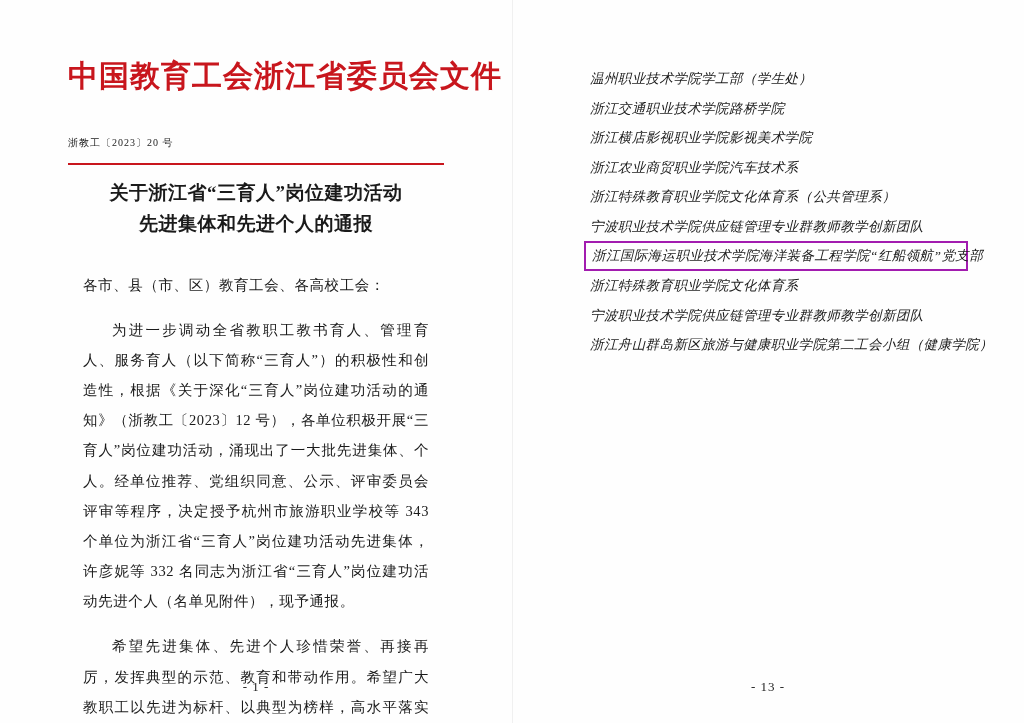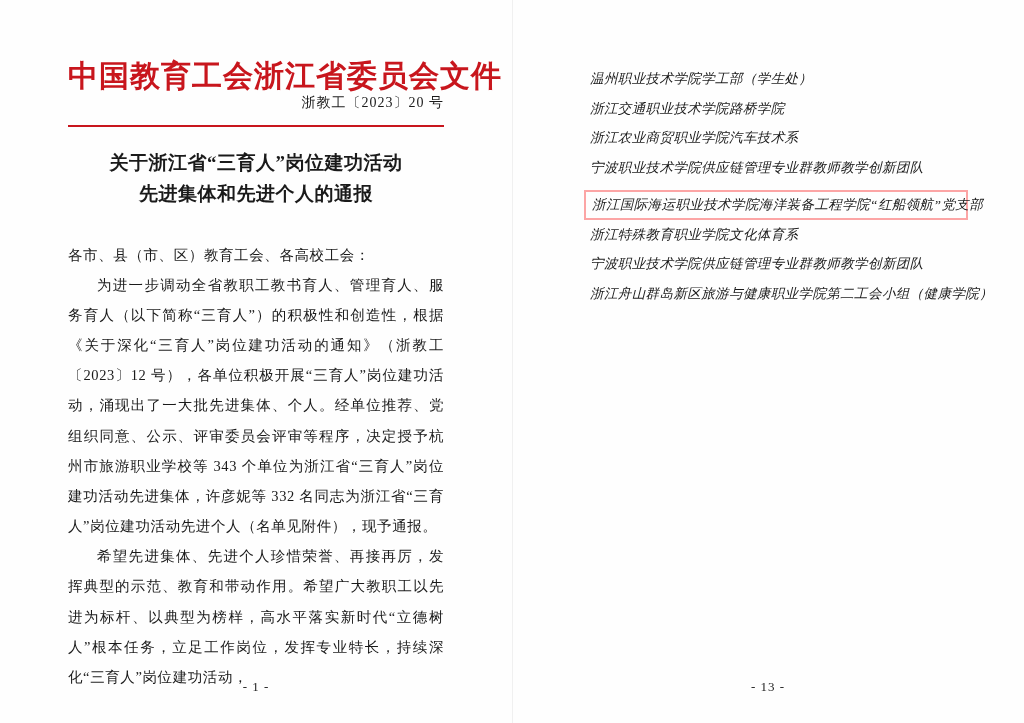--- a/index.html
+++ b/index.html
@@ -40,48 +40,49 @@
     color: #c8161d;
     font-family: "Liberation Serif", "DejaVu Serif", serif;
     font-weight: bold;
     font-size: 30px;
     letter-spacing: 1px;
     line-height: 1.2;
     margin-top: 18px;
     white-space: nowrap;
   }
   .doc-number {
-    text-align: right;
-    font-size: 14px;
+    text-align: left;
+    font-size: 10px;
     letter-spacing: 1px;
+    margin-top: 42px;
     color: #1a1a1a;
   }
   .red-rule {
     height: 2px;
     background: #c8161d;
     margin-top: 13px;
     width: 100%;
   }
   .doc-title {
     text-align: center;
     font-size: 19px;
     font-weight: bold;
     line-height: 1.65;
-    margin-top: 20px;
+    margin-top: 12px;
     letter-spacing: 0.5px;
   }
   .doc-body {
     margin-top: 30px;
     font-size: 14.5px;
     line-height: 2.08;
     letter-spacing: 0.6px;
     text-align: justify;
   }
   .doc-body p {
-    margin: 0;
+    margin: 15px;
   }
   .doc-body p.indent {
     text-indent: 2em;
   }
   .page-number {
     position: absolute;
     bottom: 28px;
     left: 0;
     width: 100%;
     text-align: center;
@@ -97,27 +98,26 @@
   }
   .list-item {
     font-size: 13.5px;
     line-height: 1.45;
     padding: 5px 4px 5px 2px;
     letter-spacing: 0.4px;
     white-space: nowrap;
     color: #1a1a1a;
   }
   .list-item.highlight {
-    border: 2px solid #fca5a5;
+    border: 2px solid #a21caf;
     padding: 3px 4px 3px 10px;
     margin-left: -4px;
     padding-left: 6px;
     width: 370px;
     box-sizing: content-box;
-    margin-top: 8px;
   }
   .sheet-divider {
     position: absolute;
     left: 0;
     top: 0;
     width: 1px;
     height: 723px;
     background: #f0f0f0;
   }
 </style>
@@ -140,21 +140,23 @@
       <p class="indent">希望先进集体、先进个人珍惜荣誉、再接再厉，发挥典型的示范、教育和带动作用。希望广大教职工以先进为标杆、以典型为榜样，高水平落实新时代“立德树人”根本任务，立足工作岗位，发挥专业特长，持续深化“三育人”岗位建功活动，</p>
     </div>
     <div class="page-number">- 1 -</div>
   </div>
 
   <div class="sheet right">
     <div class="sheet-divider"></div>
     <div class="list">
       <div class="list-item">温州职业技术学院学工部（学生处）</div>
       <div class="list-item">浙江交通职业技术学院路桥学院</div>
+      <div class="list-item">浙江横店影视职业学院影视美术学院</div>
       <div class="list-item">浙江农业商贸职业学院汽车技术系</div>
+      <div class="list-item">浙江特殊教育职业学院文化体育系（公共管理系）</div>
       <div class="list-item">宁波职业技术学院供应链管理专业群教师教学创新团队</div>
       <div class="list-item highlight">浙江国际海运职业技术学院海洋装备工程学院“红船领航”党支部</div>
       <div class="list-item">浙江特殊教育职业学院文化体育系</div>
       <div class="list-item">宁波职业技术学院供应链管理专业群教师教学创新团队</div>
       <div class="list-item">浙江舟山群岛新区旅游与健康职业学院第二工会小组（健康学院）</div>
     </div>
     <div class="page-number">- 13 -</div>
   </div>
 
 </div>

